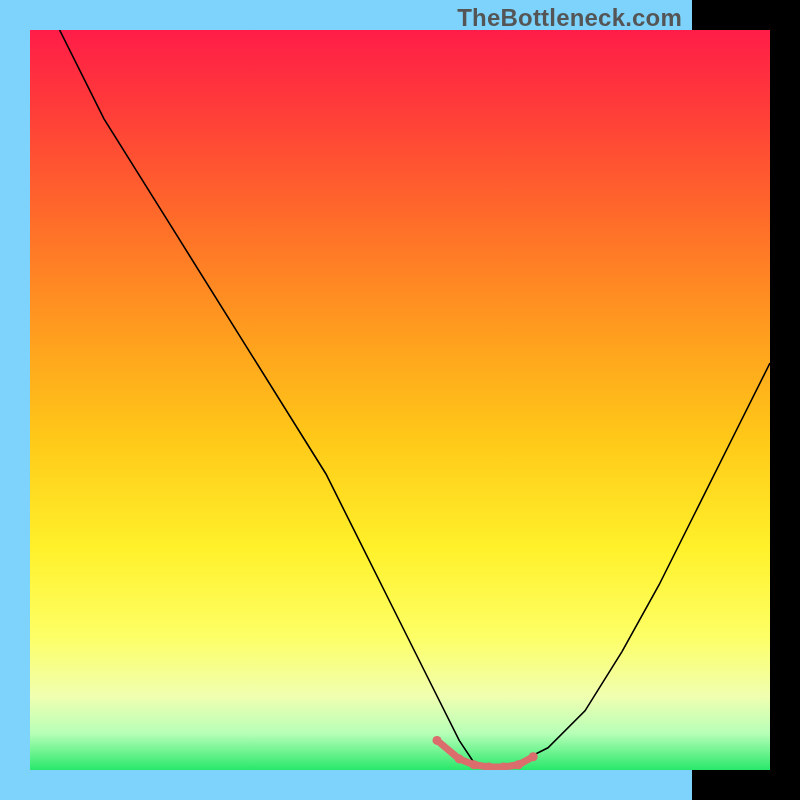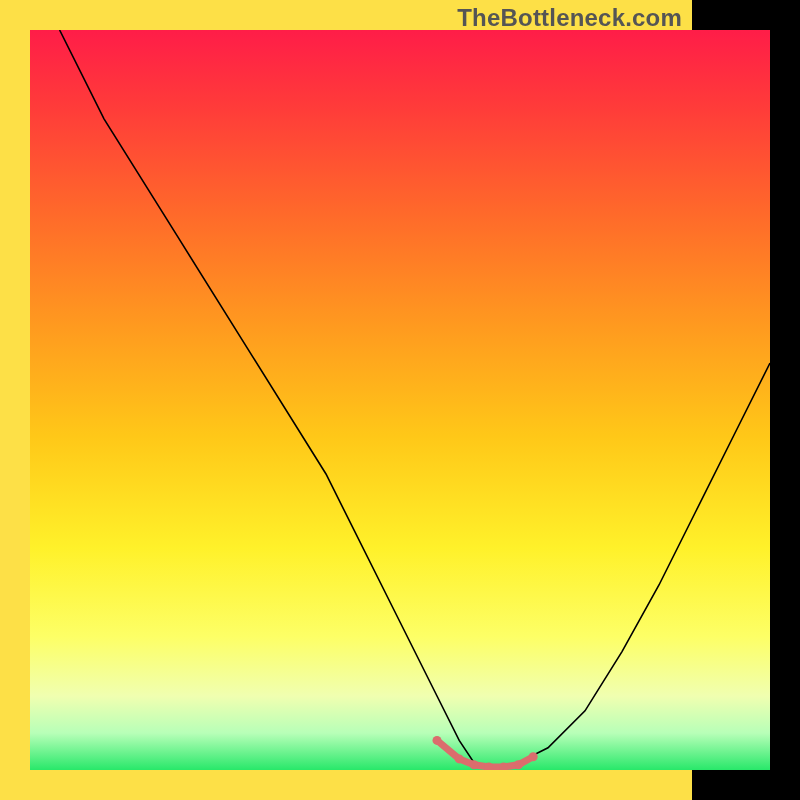--- a/index.html
+++ b/index.html
@@ -8,21 +8,21 @@
     width: 800px;
     height: 800px;
     background: #000;
     overflow: hidden;
     font-family: Arial, Helvetica, sans-serif;
   }
   .frame {
     position: relative;
     width: 692px;
     height: 800px;
-    background: #fde047;
+    background: #7dd3fc;
   }
   .plot-area {
     position: absolute;
     left: 30px;
     top: 30px;
     width: 740px;
     height: 740px;
     background: linear-gradient(to bottom,
       #ff1d48 0%,
       #ff3a3a 10%,

